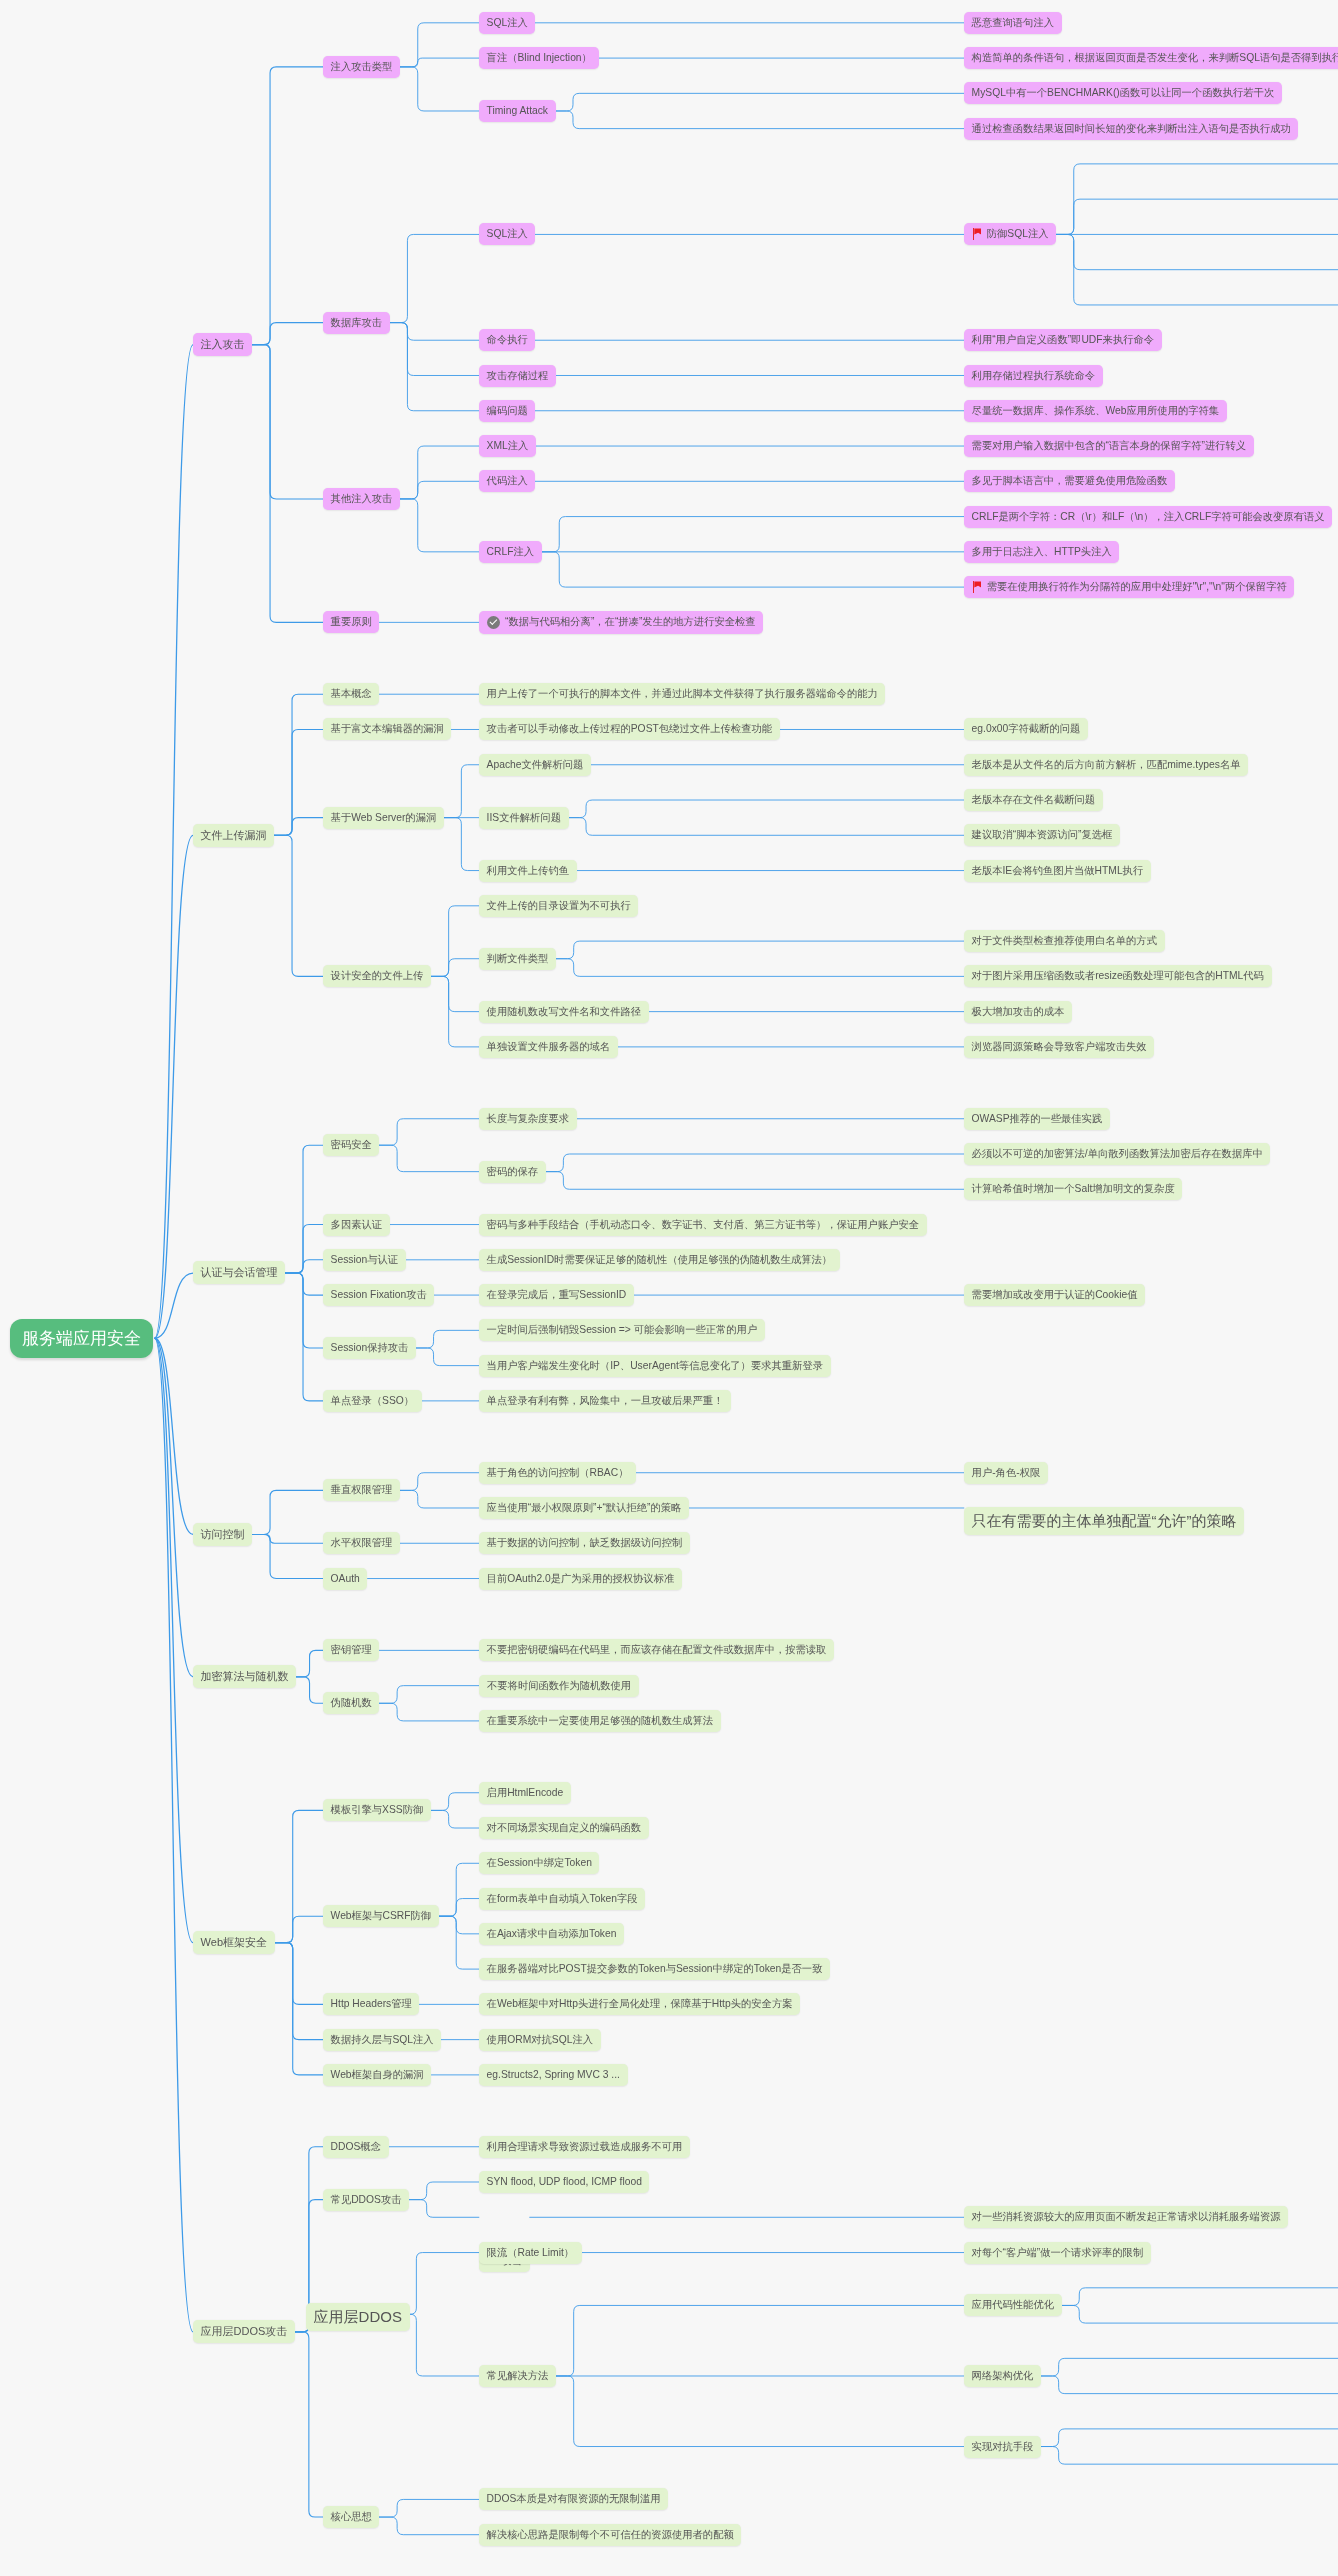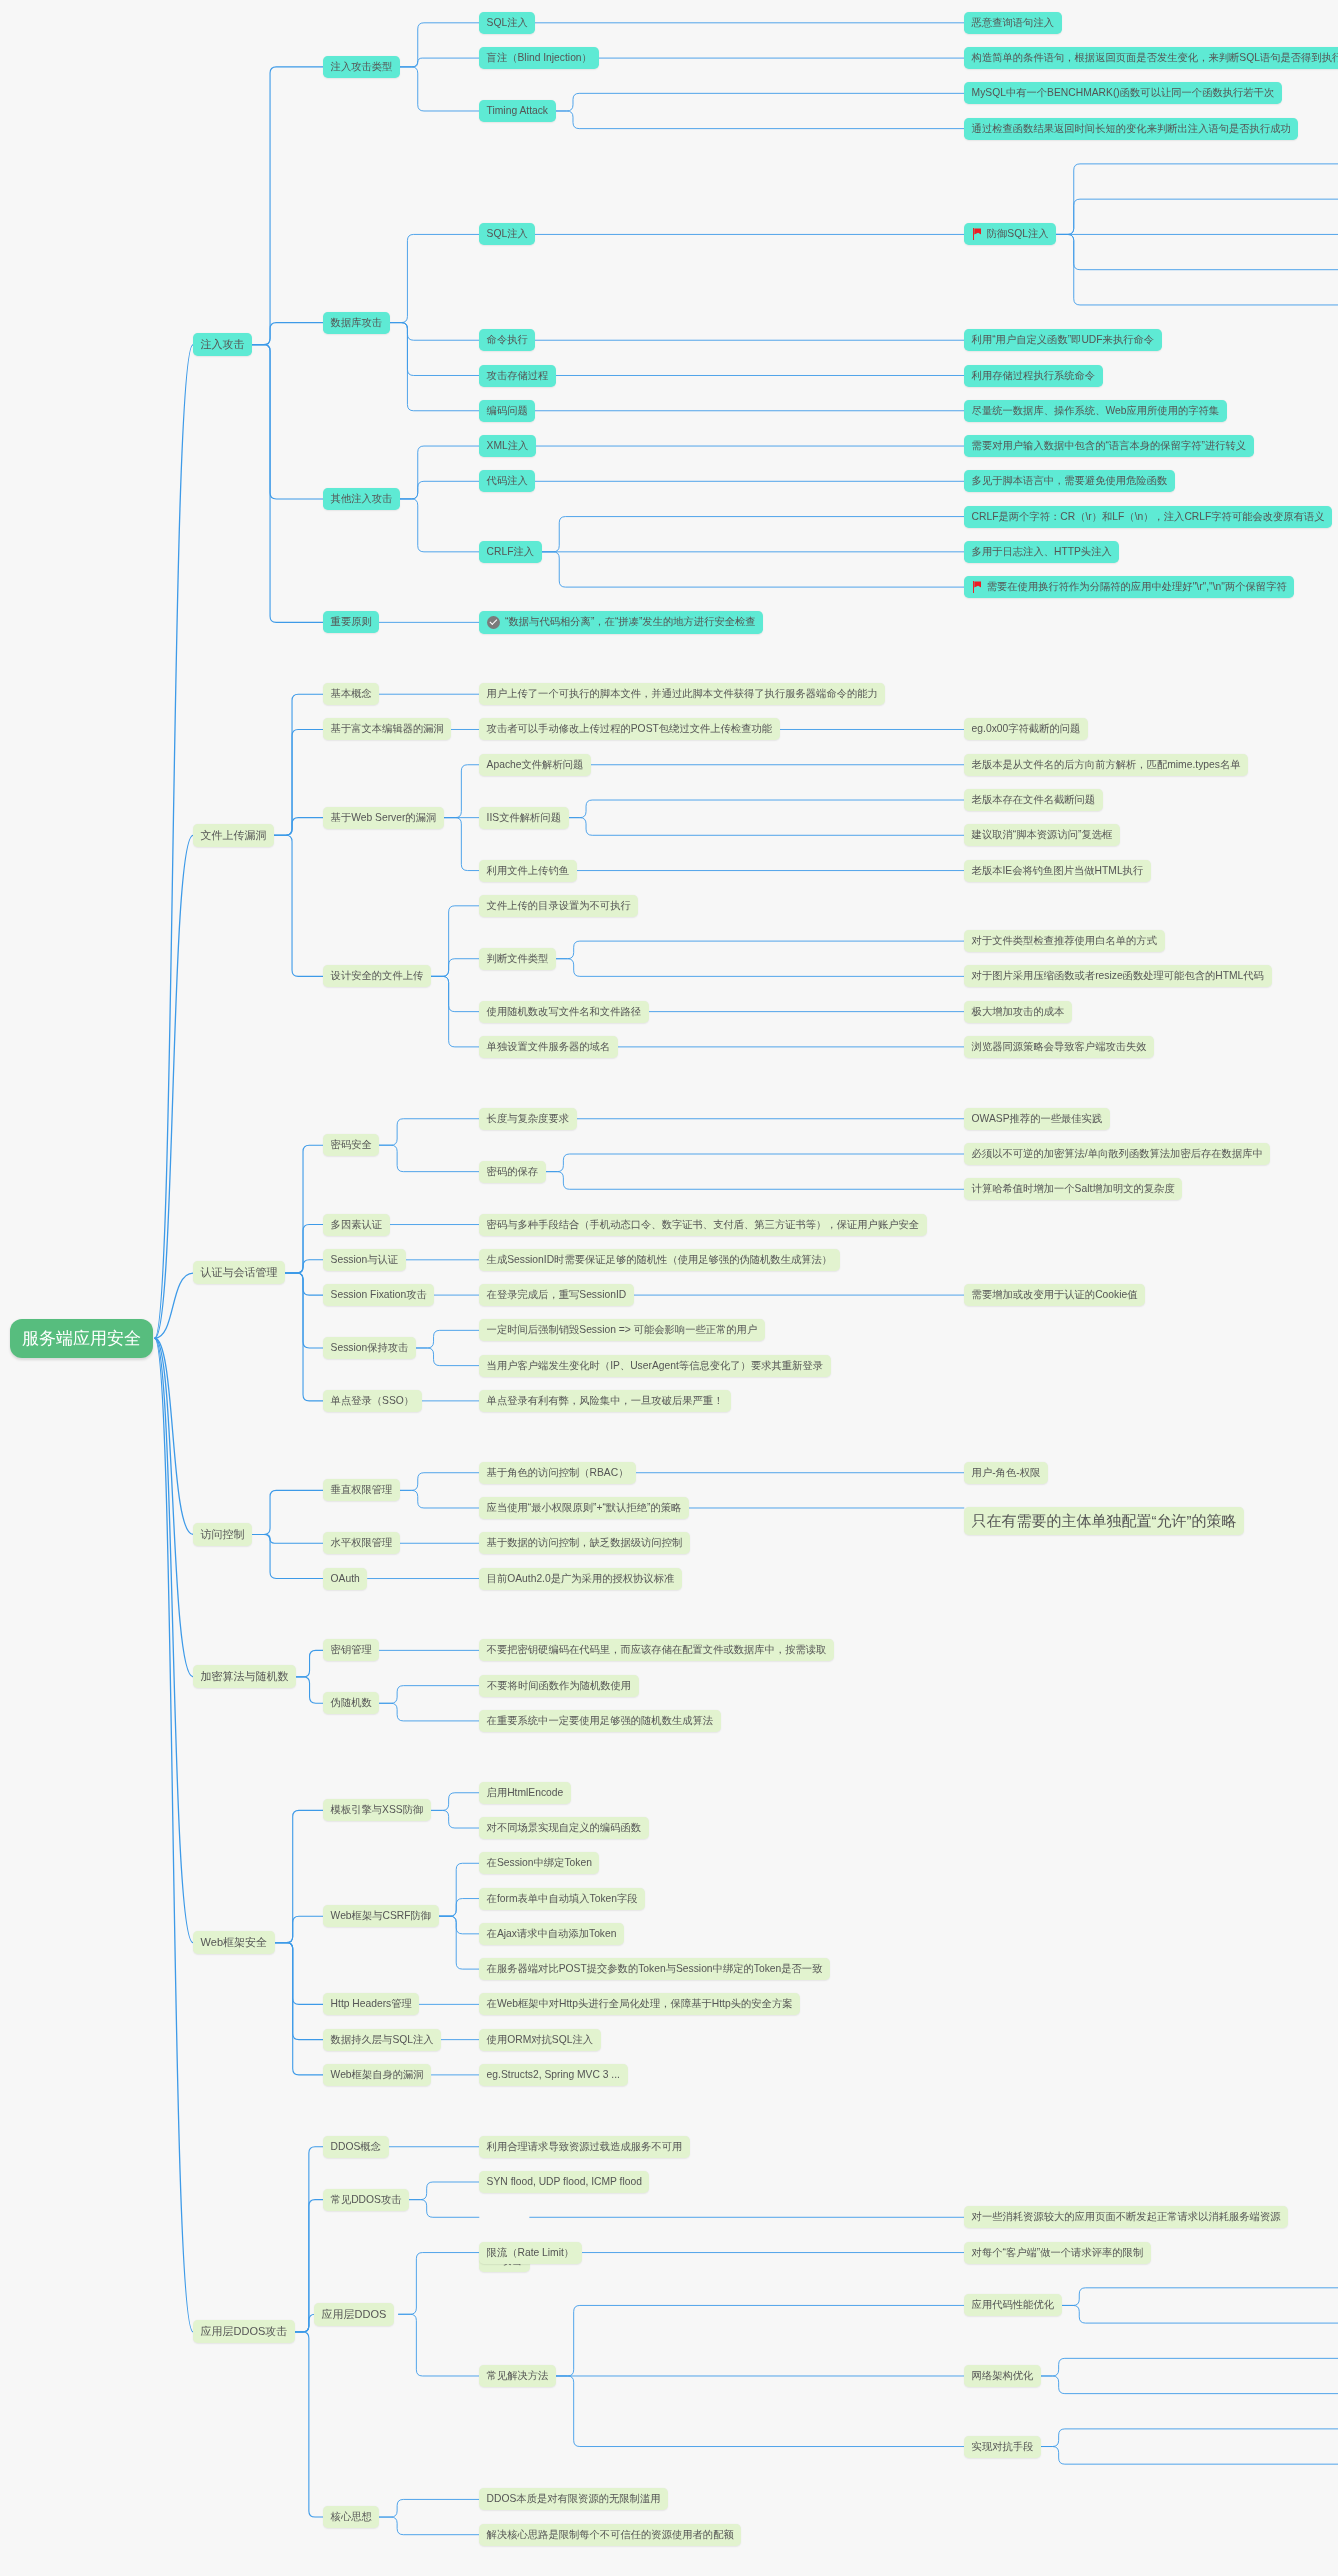--- a/index.html
+++ b/index.html
@@ -17,21 +17,21 @@
     position:absolute;
     display:flex; align-items:center;
     border-radius:4.8px;
     color:#555;
     font-size:10.3px;
     line-height:1.25;
     padding:4.8px 7.6px;
     white-space:nowrap;
     box-shadow:0 0.7px 1.4px rgba(0,0,0,0.07);
   }
-  .purple { background:#5eead4; }
+  .purple { background:#f0abfc; }
   .green  { background:#e2f3cf; }
   .root {
     background:#57bd7e;
     color:#ffffff;
     font-size:17px;
     padding:9px 12.4px;
     border-radius:12px;
     box-shadow:0 1.4px 2.7px rgba(0,0,0,0.13);
   }
   .l1 { font-size:11px; }
@@ -513,21 +513,21 @@
       </div>
       <div class="node green" style="left: 479px; top: 2171px; font-size: 10.3px;">
         <span>SYN flood, UDP flood, ICMP flood</span>
       </div>
       <div class="node green" style="left: 479px; top: 2206px; font-size: 10.3px; margin-top: 44px;">
         <span>CC攻击</span>
       </div>
       <div class="node green" style="left: 964px; top: 2206px; font-size: 10.3px;">
         <span>对一些消耗资源较大的应用页面不断发起正常请求以消耗服务端资源</span>
       </div>
-      <div class="node green" style="left: 314px; top: 2303px; font-size: 11px;">
+      <div class="node green" style="left: 306px; top: 2303px; font-size: 15px;">
         <span>应用层DDOS</span>
       </div>
       <div class="node green" style="left: 479px; top: 2242px; font-size: 10.3px;">
         <span>限流（Rate Limit）</span>
       </div>
       <div class="node green" style="left: 964px; top: 2242px; font-size: 10.3px;">
         <span>对每个“客户端”做一个请求评率的限制</span>
       </div>
       <div class="node green" style="left: 479px; top: 2365px; font-size: 10.3px;">
         <span>常见解决方法</span>

